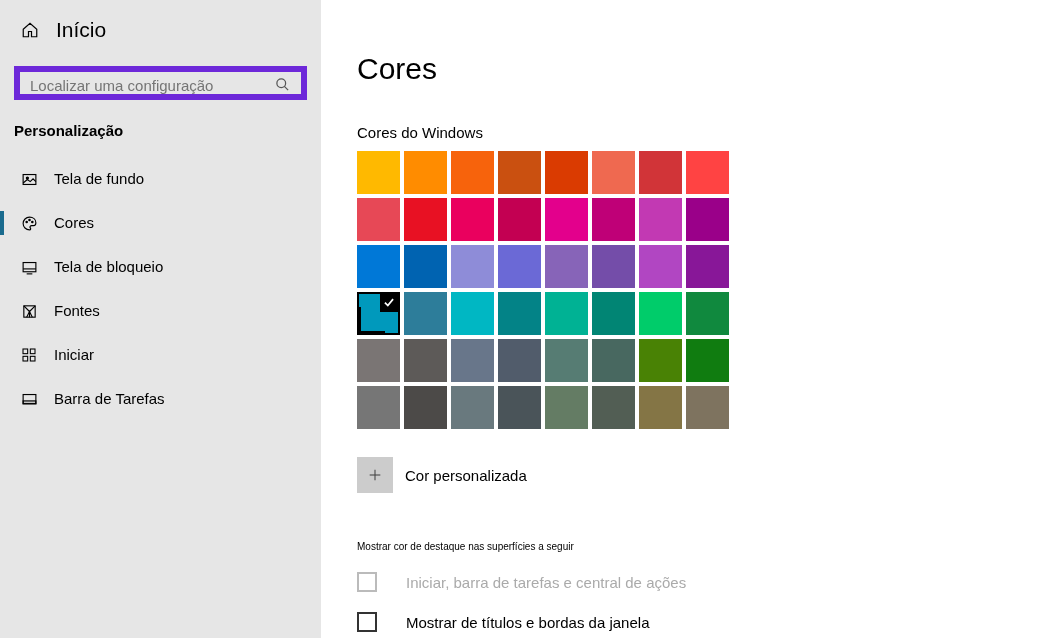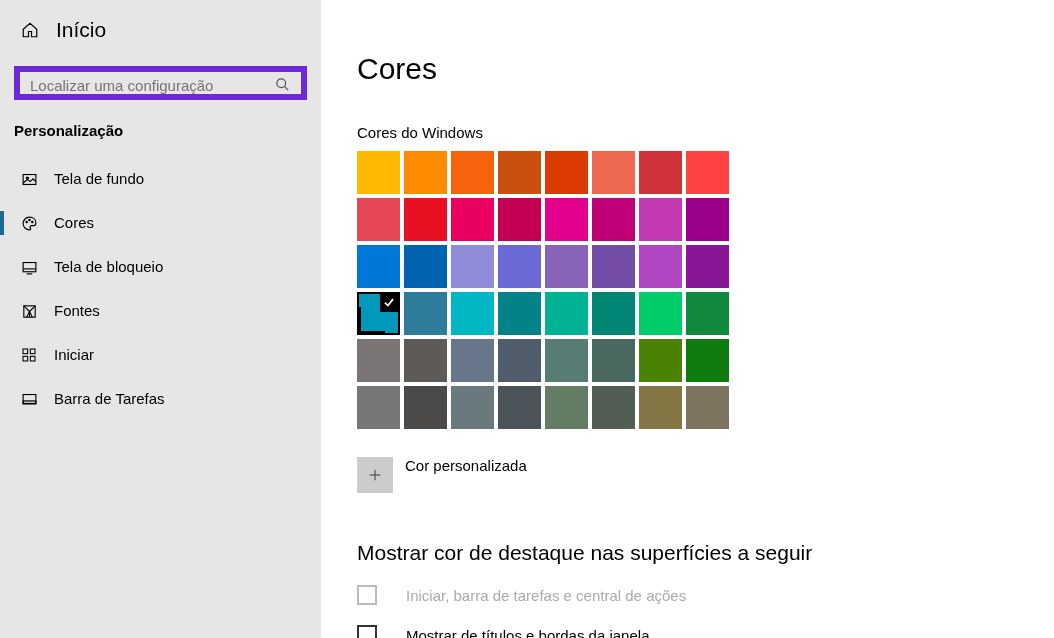--- a/index.html
+++ b/index.html
@@ -27,25 +27,25 @@
 .subheader { font-size: 15px; color: #000; margin-bottom: 10px; }
 
 .color-grid { display: grid; grid-template-columns: repeat(8, 43px); grid-auto-rows: 43px; gap: 4px; margin-bottom: 28px; }
 .swatch { width: 43px; height: 43px; cursor: pointer; position: relative; }
 .swatch.selected { border: 2px solid #000; }
 .swatch.selected::after { content: ""; position: absolute; top: 0; right: 0; width: 18px; height: 18px; background: #000; }
 .swatch.selected .check { position: absolute; top: 1px; right: 2px; z-index: 2; color: #fff; }
 .swatch .inner-mark { position:absolute; left:0; bottom:0; width:26px; height:26px; background: rgba(0,0,0,0); }
 .swatch.selected .inner-mark { background: #0099bc; border:2px solid #000; border-right:none; border-top:none; box-sizing:border-box; }
 
-.custom-row { display: flex; gap: 12px; margin-bottom: 48px; }
+.custom-row { display: flex; align-items: center; gap: 12px; margin-bottom: 48px; }
 .custom-btn { width: 36px; height: 36px; background: #ccc; display: flex; align-items: center; justify-content: center; cursor: pointer; }
 .custom-label { font-size: 15px; color: #000; }
 
-.section-title { font-size: 21px; color: #000; margin-bottom: 20px; }
+.section-title { font-size: 10px; color: #000; margin-bottom: 20px; }
 
 .checkbox-row { display: flex; align-items: center; gap: 29px; margin-bottom: 20px; }
 .checkbox { width: 20px; height: 20px; border: 2px solid #333; cursor: pointer; flex-shrink: 0; }
 .checkbox.disabled { border-color: #bbb; cursor: default; }
 .checkbox-label { font-size: 15px; color: #000; }
 .checkbox-label.disabled { color: #aaa; }
 
 svg { display: block; }
 </style>
 </head>

